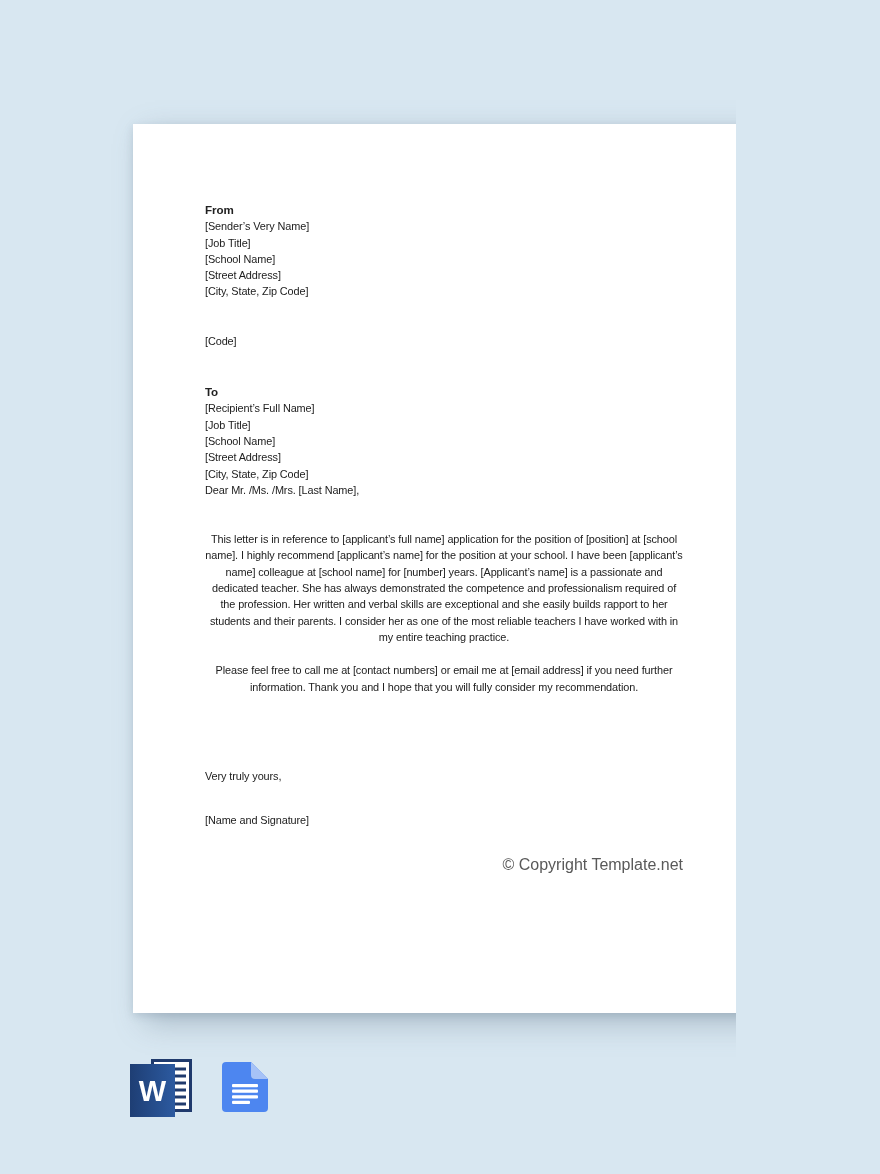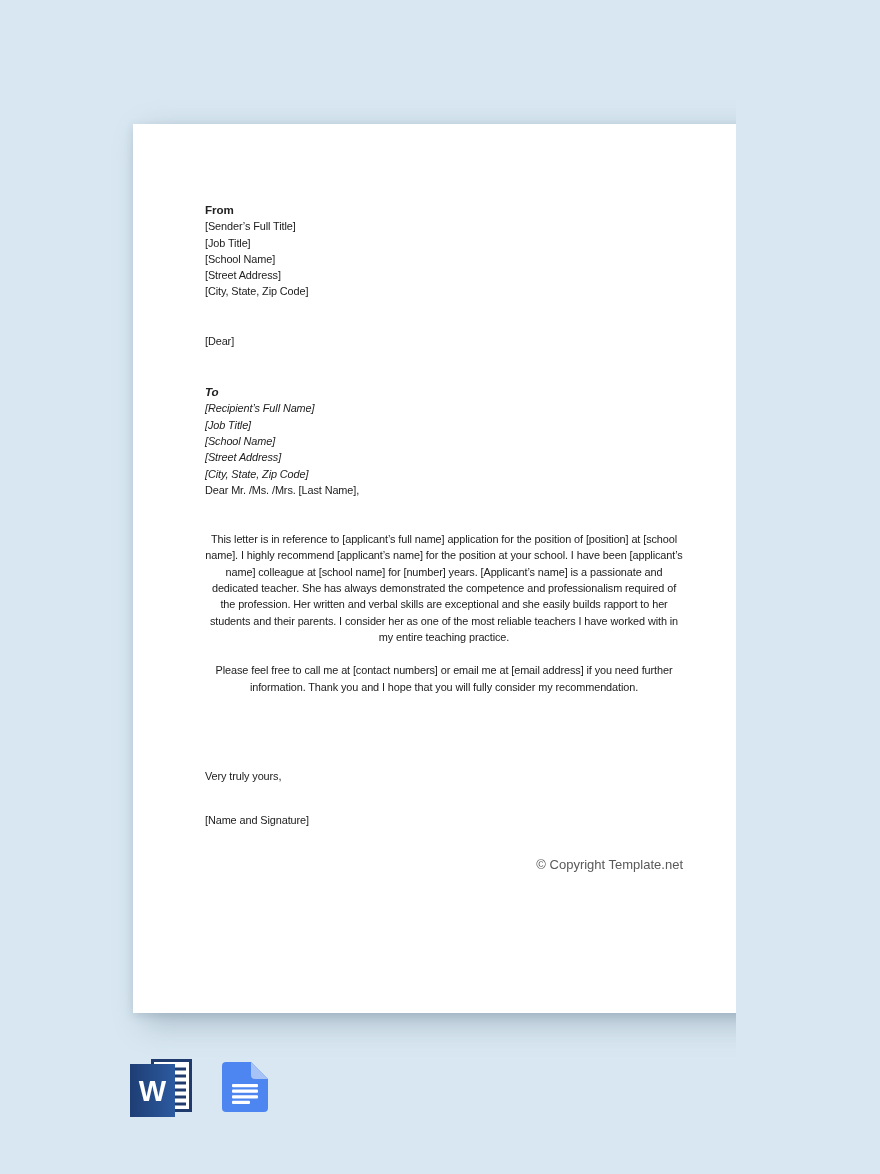--- a/index.html
+++ b/index.html
@@ -14,29 +14,29 @@
     background:#ffffff;
     box-shadow: 12px 10px 28px rgba(96,118,138,0.38), 0 3px 8px rgba(96,118,138,0.22);
   }
   .content {
     position:absolute; left:72px; top:78px; width:478px;
     color:#212121; font-size:10.9px; line-height:16.3px; letter-spacing:-0.1px;
   }
   .addr-label { font-weight:bold; font-size:11.6px; }
   .addr-line  { }
   .date-line  { margin-top:33px; }
-  .to-block   { margin-top:35px;font-style:italic; }
+  .to-block   { margin-top:35px; }
   .salutation { }
   .para       { margin-top:33px; text-align:center; }
   .para + .para { margin-top:17px; }
   .para-last  { margin-top:15px; }
   .closing    { margin-top:73px; }
   .signature  { margin-top:28px; }
   .copyright  {
-    margin-top:29px; text-align:right; color:#595959; font-size:13px; letter-spacing:0;
+    margin-top:29px; text-align:right; color:#595959; font-size:16px; letter-spacing:0;
   }
   .accent-bar {
     position:absolute; left:604px; top:764px; width:23px; height:125px;
     background:#17a3e8;
   }
   .format-icons { position:absolute; left:130px; top:1058px; width:160px; height:60px; }
   .word-icon { position:absolute; left:0; top:1px; cursor:pointer; }
   .gdocs-icon { position:absolute; left:92px; top:4px; cursor:pointer; }
   .brand-badge {
     position:absolute; left:772px; top:1136px; height:33px; padding:0 15px;
@@ -51,28 +51,28 @@
 </head>
 <body>
 
 <div class="stage">
 
   <div class="paper">
     <div class="content">
 
       <div>
         <div class="addr-label">From</div>
-        <div class="addr-line">[Sender’s Full Title]</div>
+        <div class="addr-line">[Sender’s Very Name]</div>
         <div class="addr-line">[Job Title]</div>
         <div class="addr-line">[School Name]</div>
         <div class="addr-line">[Street Address]</div>
         <div class="addr-line">[City, State, Zip Code]</div>
       </div>
 
-      <div class="date-line">[Dear]</div>
+      <div class="date-line">[Code]</div>
 
       <div class="to-block">
         <div class="addr-label">To</div>
         <div class="addr-line">[Recipient’s Full Name]</div>
         <div class="addr-line">[Job Title]</div>
         <div class="addr-line">[School Name]</div>
         <div class="addr-line">[Street Address]</div>
         <div class="addr-line">[City, State, Zip Code]</div>
       </div>
 

